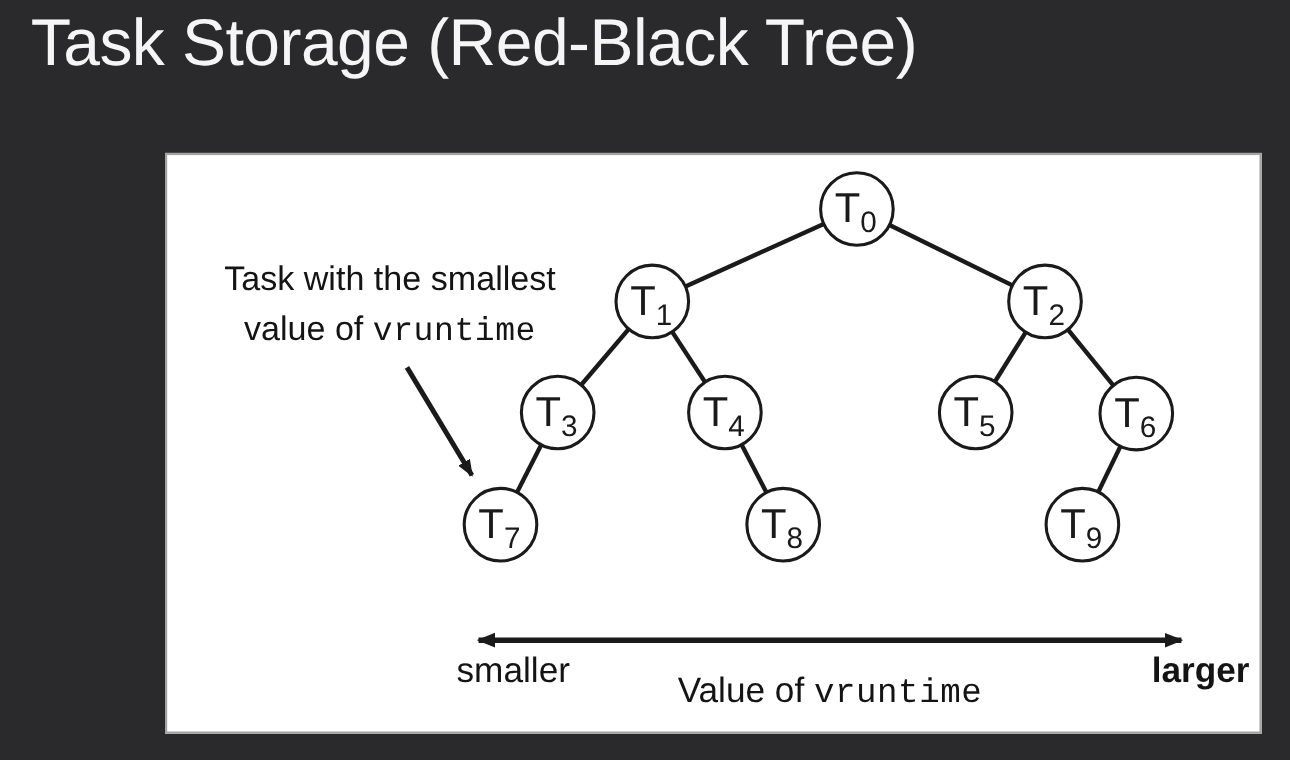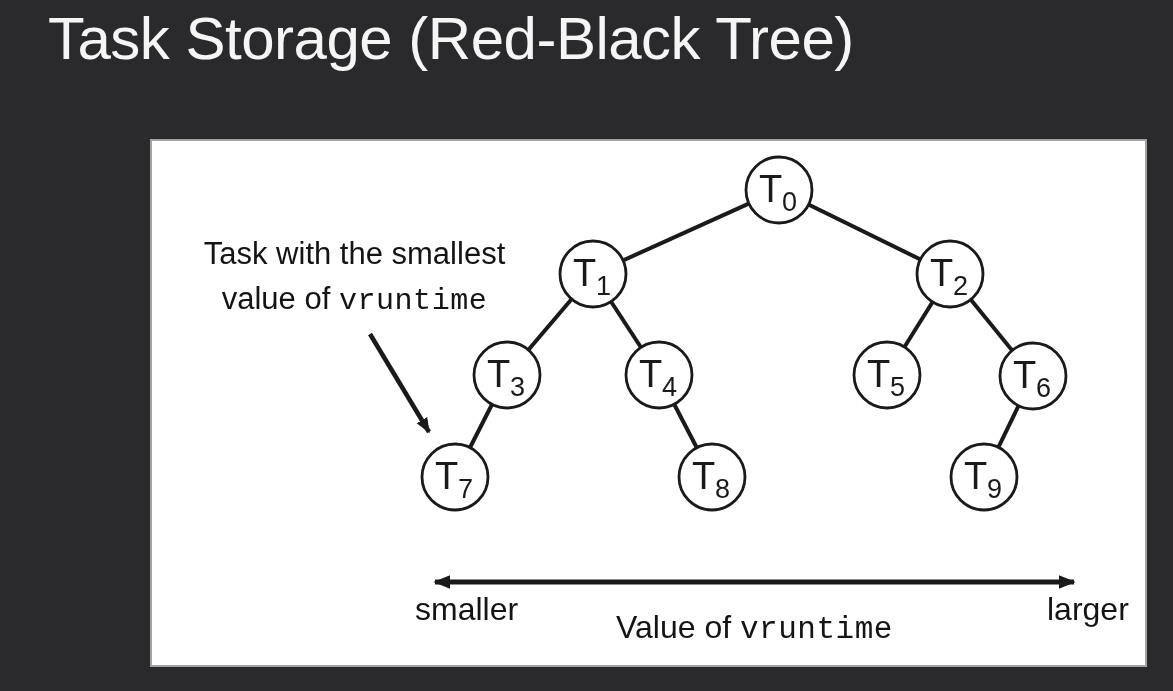--- a/index.html
+++ b/index.html
@@ -16,21 +16,20 @@
   }
   .slide-title {
     position: absolute;
     left: 28px; top: 2px;
     font-size: 60px;
     line-height: 74px;
     font-weight: 500;
     letter-spacing: -0.5px;
     color: #f5f5f5;
     white-space: nowrap;
-    margin-left: 20px;
   }
   .panel {
     position: absolute;
     left: 150px; top: 139px;
     width: 993px; height: 524px;
     background: #ffffff;
     border: 2px solid #a3a3a3;
     box-sizing: content-box;
   }
   .panel svg { position: absolute; left: 0; top: 0; }
@@ -43,21 +42,21 @@
     text-align: center;
     font-size: 31px;
     line-height: 45px;
   }
   .code {
     font-family: "Liberation Mono", "DejaVu Sans Mono", monospace;
     font-size: 0.97em;
     letter-spacing: 0.5px;
   }
   .label-smaller { left: 263px; top: 450px; font-size: 32px; }
-  .label-larger  { left: 895px; top: 450px; font-size: 32px; }
+  .label-larger  { left: 895px; top: 450px; font-size: 32px; font-weight: bold; }
   .axis-caption  {
     left: 283px; top: 468px; width: 639px;
     text-align: center;
     font-size: 32px;
   }
   
   .edge  { stroke: #1a1a1a; stroke-width: 4; }
   .arrow { stroke: #1a1a1a; stroke-width: 4.5; fill: none; }
   .axis-arrow { stroke: #1a1a1a; stroke-width: 5; fill: none; }
   .node-circle { fill: #ffffff; stroke: #1a1a1a; stroke-width: 2.8; }

